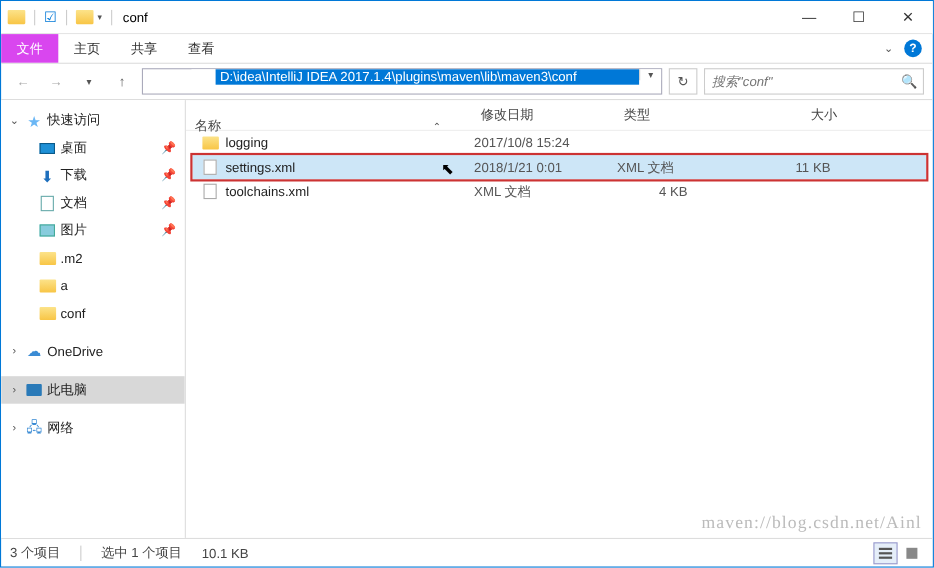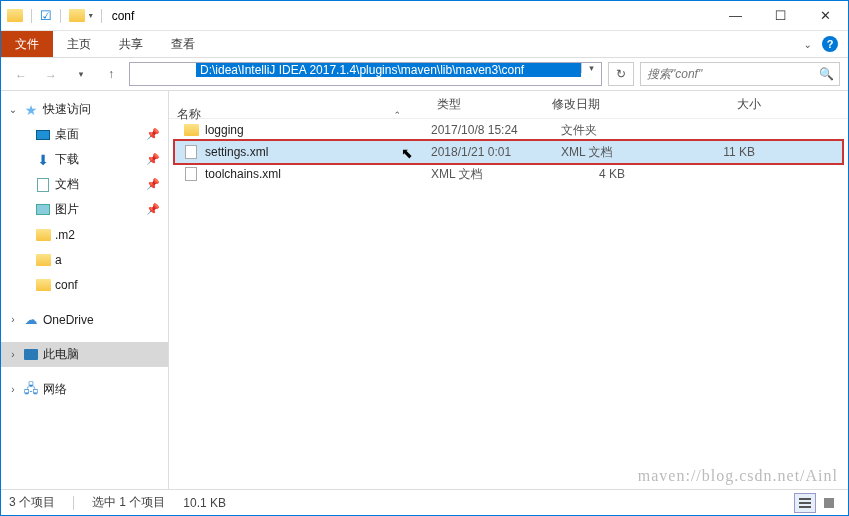--- a/index.html
+++ b/index.html
@@ -10,21 +10,21 @@
 .titlebar .tb-icons { display: flex; align-items: center; padding-left: 6px; gap: 4px; }
 .titlebar .folder-ico { width: 16px; height: 13px; background: linear-gradient(#fce38a,#f8c545); border-radius: 1px; }
 .titlebar .sep { width:1px; height:14px; background:#ccc; margin:0 4px;}
 .titlebar .check { color:#0078d7; font-size:13px;}
 .titlebar .title-text { padding-left: 6px; font-size: 12px; }
 .win-controls { margin-left: auto; display: flex; }
 .win-controls div { width: 45px; height: 30px; display: flex; align-items: center; justify-content: center; font-size: 13px; color:#333;}
 
 
 .ribbon { height: 27px; display: flex; align-items: stretch; border-bottom: 1px solid #ddd; }
-.ribbon .file-tab { background: #c2410c; color: #fff; padding: 0 14px; display: flex; align-items: center; font-size: 12px; text-align: right; }
+.ribbon .file-tab { background: #d946ef; color: #fff; padding: 0 14px; display: flex; align-items: center; font-size: 12px; text-align: right; }
 .ribbon .tab { padding: 0 14px; display: flex; align-items: center; color: #333; }
 .ribbon .right { margin-left:auto; display:flex; align-items:center; padding-right:10px; gap:10px; color:#0078d7;}
 .chev { color:#555; font-size:10px;}
 .help-ico { width:16px; height:16px; border-radius:50%; background:#0078d7; color:#fff; display:flex; align-items:center; justify-content:center; font-size:11px; font-weight:bold;}
 
 
 .addrrow { height: 33px; display:flex; align-items:center; padding: 4px 8px; gap:6px; border-bottom:1px solid #ddd;}
 .navbtn { width:24px; height:24px; display:flex; align-items:center; justify-content:center; color:#555; border-radius:2px;}
 .navbtn.disabled { color:#aaa;}
 .addr-wrap { flex:1; display:flex; align-items:flex-start; height:24px; border:1px solid #aab;padding-left:44px; }
@@ -224,35 +224,34 @@
       <span class="sb-label">网络</span>
     </div>
   </div>
 
   <div class="filepane">
     <div class="cols">
       <div class="col name">
         <span>名称</span>
         <span class="sort">⌃</span>
       </div>
+      <div class="col date">修改日期</div>
       <div class="col type">类型</div>
-      <div class="col date">修改日期</div>
       <div class="col size">大小</div>
     </div>
     <div class="rows" id="file-rows">
       <span class="cursor" style="left:232px; top:26px;">⬉</span>
     <div class="row">
           <div class="cell c-name">
             <span class="ficon">
               <span class="ico-folder"></span>
             </span>
             <span>logging</span>
           </div>
           <div class="cell c-date">2017/10/8 15:24</div>
-          <div class="cell c-type">文件夹</div>
           <div class="cell c-size"></div>
         </div>
         <div class="row selected">
           <div class="cell c-name">
             <span class="ficon">
               <span class="ico-file"></span>
             </span>
             <span>settings.xml</span>
           </div>
           <div class="cell c-date">2018/1/21 0:01</div>

